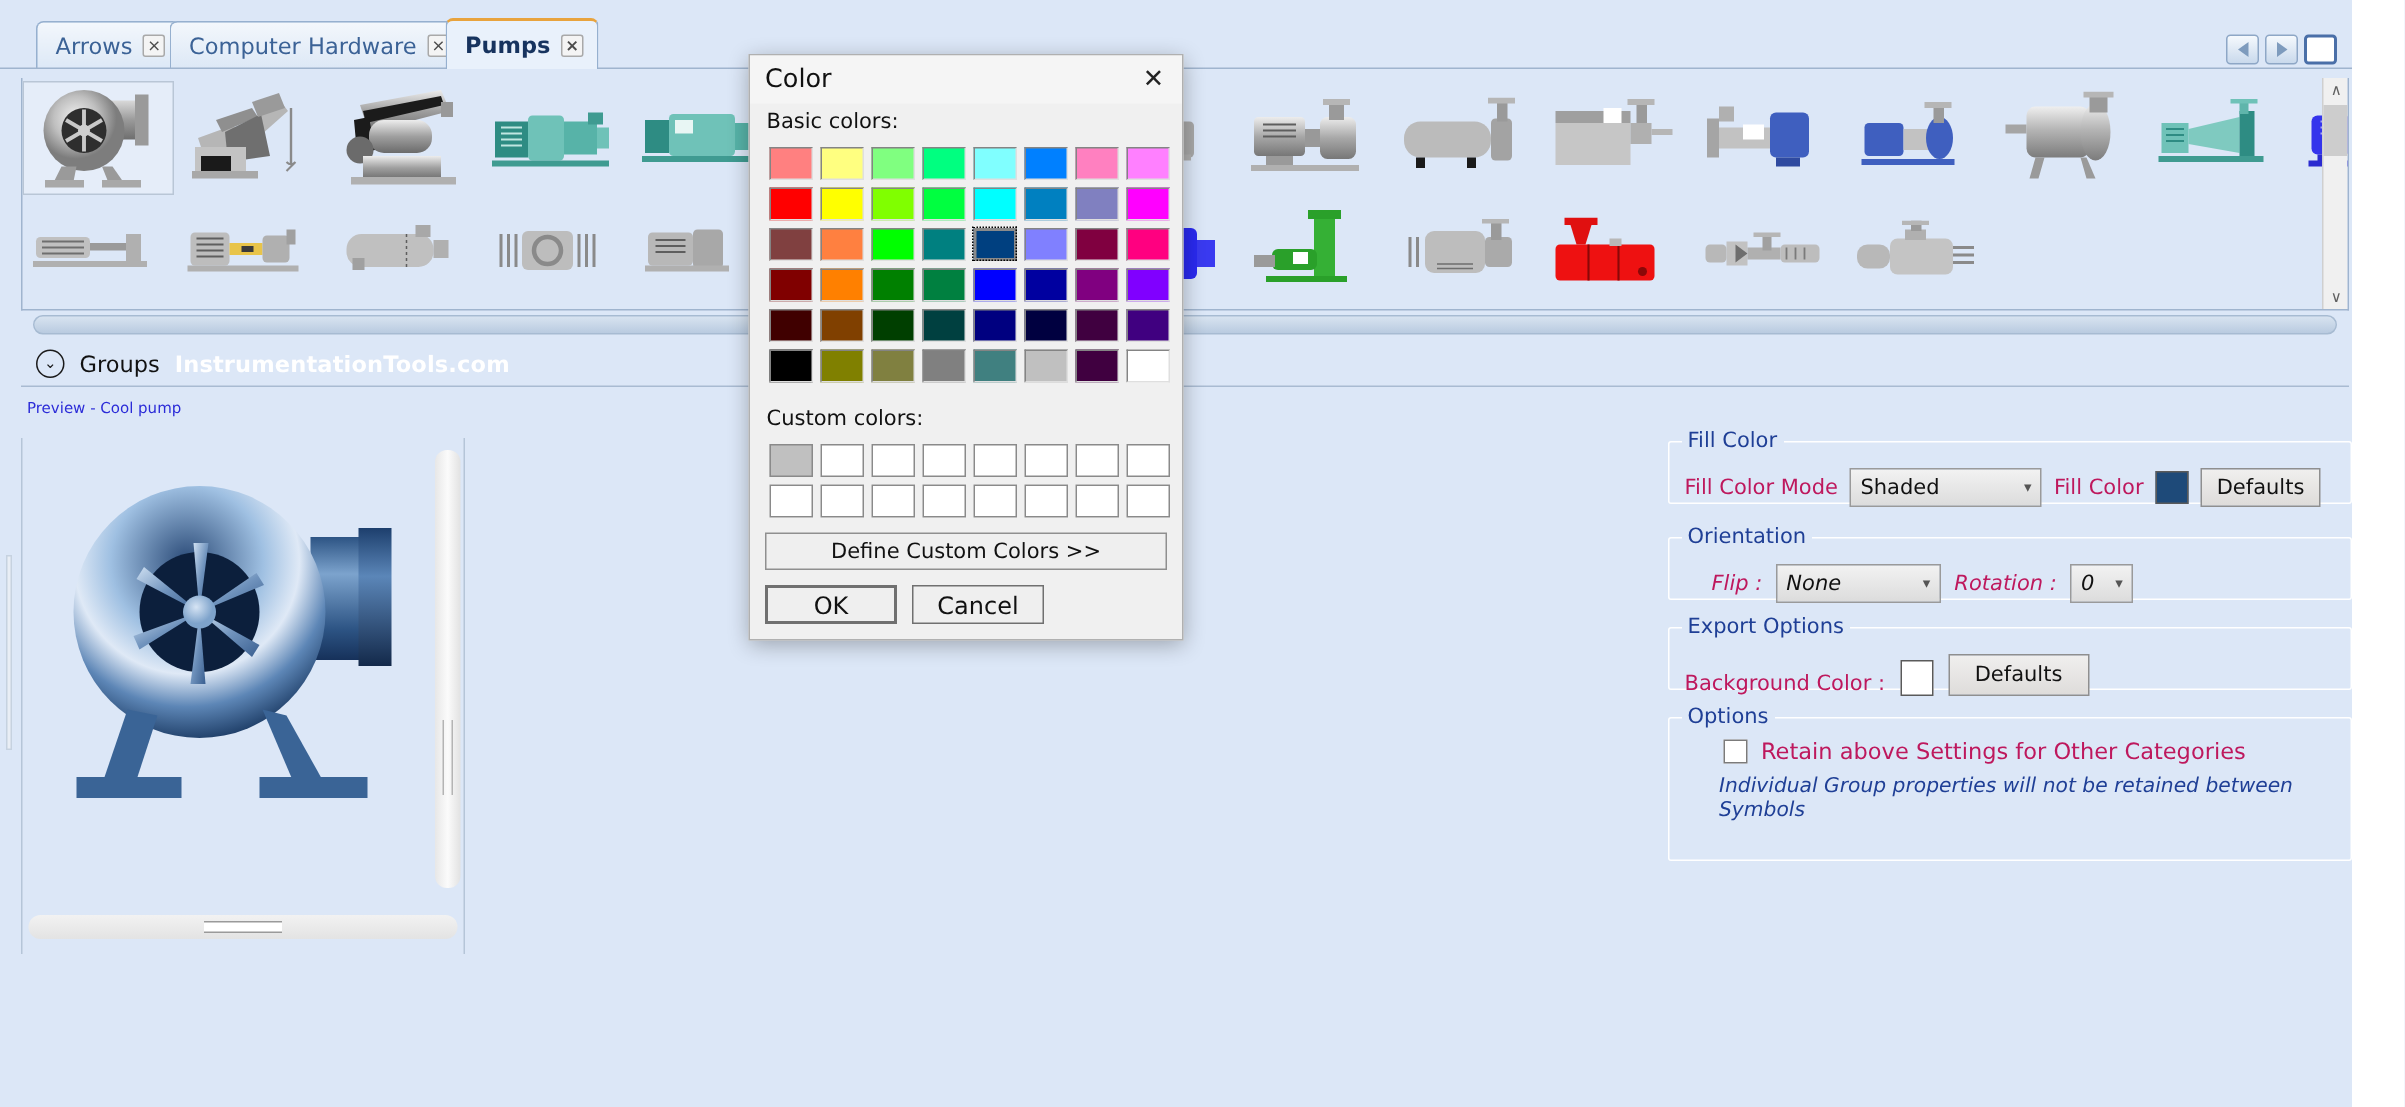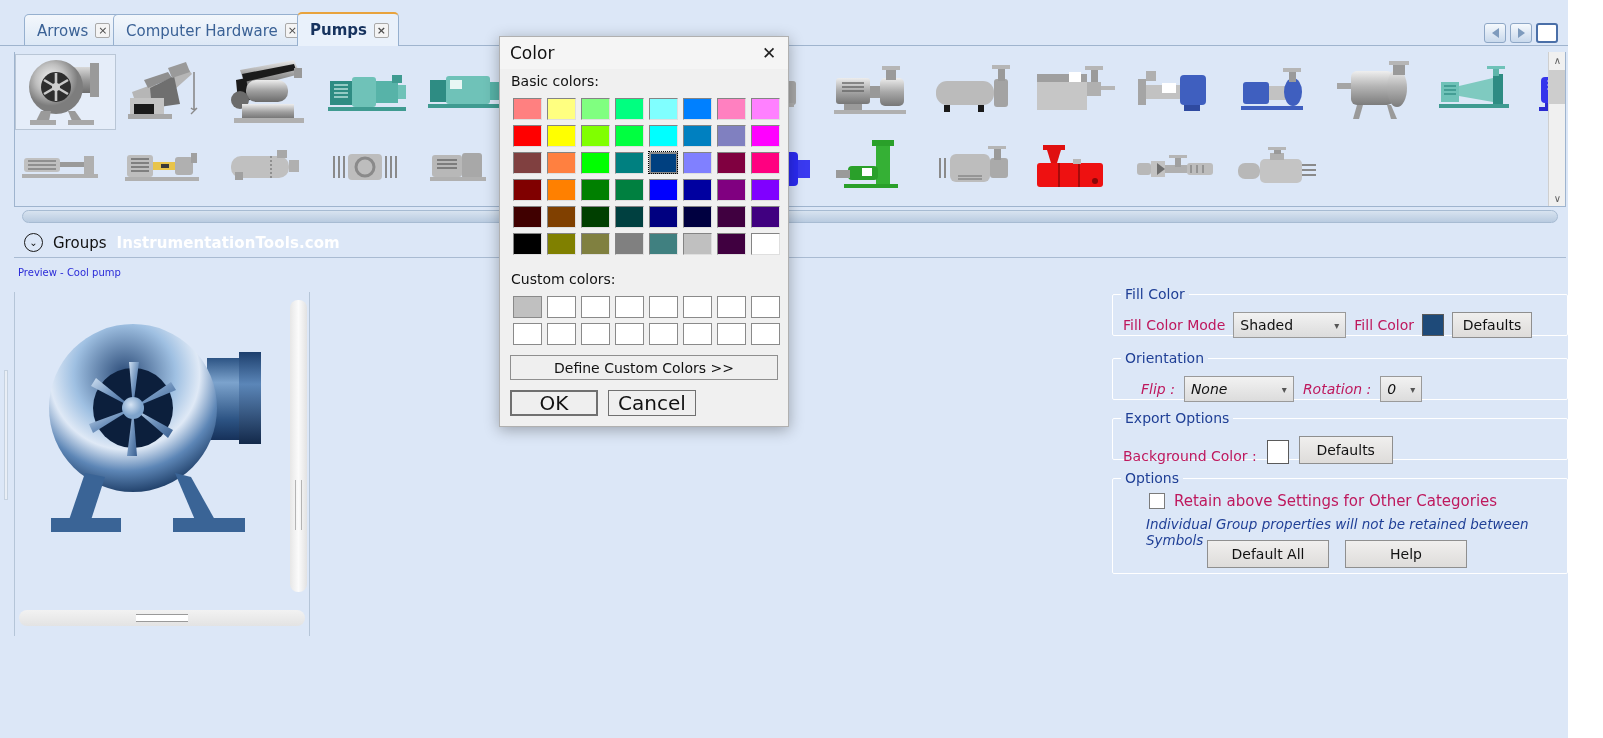--- a/index.html
+++ b/index.html
@@ -226,21 +226,21 @@
   .dlg-wide {
     margin:8px 0 0 0; height:25px; width:268px;
     background:#efefef; border:1px solid #8f8f8f;
     display:flex; align-items:center; justify-content:center;
     font-size:14px; color:#111; cursor:pointer;
   }
   .dlg-foot { display:flex; gap:10px; margin-top:10px; }
   .dlg-foot .b {
     width:88px; height:26px; background:#efefef; border:1px solid #707070;
     display:flex; align-items:center; justify-content:center;
-    font-size:20px; color:#111; cursor:pointer;
+    font-size:16px; color:#111; cursor:pointer;
   }
   .dlg-foot .b.def { border:2px solid #707070; }
 </style>
 </head>
 <body>
 
 <div id="app">
 
   <div class="tabstrip">
     <div class="tab" style="left:24px;">
@@ -755,21 +755,21 @@
       <div class="grip"></div>
     </div>
   </div>
 
   <div class="props">
 
     <fieldset class="grp" style="left:8px; top:0; width:456px; height:50px;">
       <legend>Fill Color</legend>
       <div style="position:absolute; left:10px; top:10px; display:flex; align-items:center; gap:8px;">
         <span class="lbl">Fill Color Mode</span>
-        <div class="combo" style="width:113px;">
+        <div class="combo" style="width:128px;">
           <span class="cv">Shaded</span>
           <span class="carrot">▾</span>
         </div>
         <span class="lbl">Fill Color</span>
         <div class="swatch" id="fillSwatch" style="width: 22px; height: 22px; background: rgb(30, 74, 121);"></div>
         <div class="btn" style="width:80px;height:26px;">Defaults</div>
       </div>
     </fieldset>
 
     <fieldset class="grp" style="left:8px; top:64px; width:456px; height:50px;">
@@ -797,24 +797,20 @@
       </div>
     </fieldset>
 
     <fieldset class="grp" style="left:8px; top:184px; width:456px; height:104px;">
       <legend>Options</legend>
       <div style="position:absolute; left:36px; top:6px; display:flex; align-items:center; gap:9px;">
         <span class="cbox"></span>
         <span class="lbl" style="font-size:15px;">Retain above Settings for Other Categories</span>
       </div>
       <div class="note" style="position:absolute; left:33px; top:30px;">Individual Group properties will not be retained between Symbols</div>
-      <div style="position:absolute; left:94px; top:54px; display:flex; gap:16px;">
-        <div class="btn" style="width:122px;height:28px;">Default All</div>
-        <div class="btn" style="width:122px;height:28px;">Help</div>
-      </div>
     </fieldset>
   </div>
 </div>
 
 <div id="right-gutter"></div>
 
 <div class="dlg">
   <div class="dlg-title">
     <span class="t">Color</span>
     <span class="dlg-close">✕</span>

